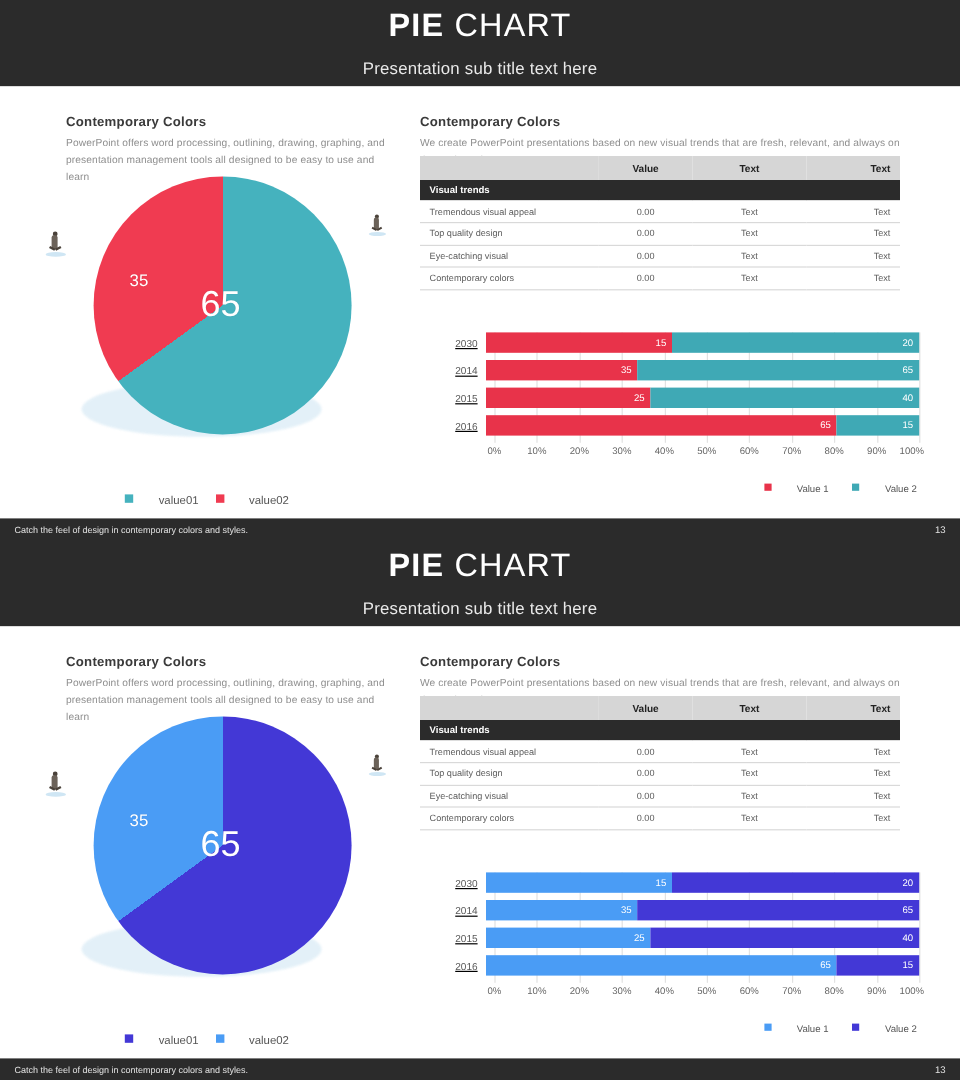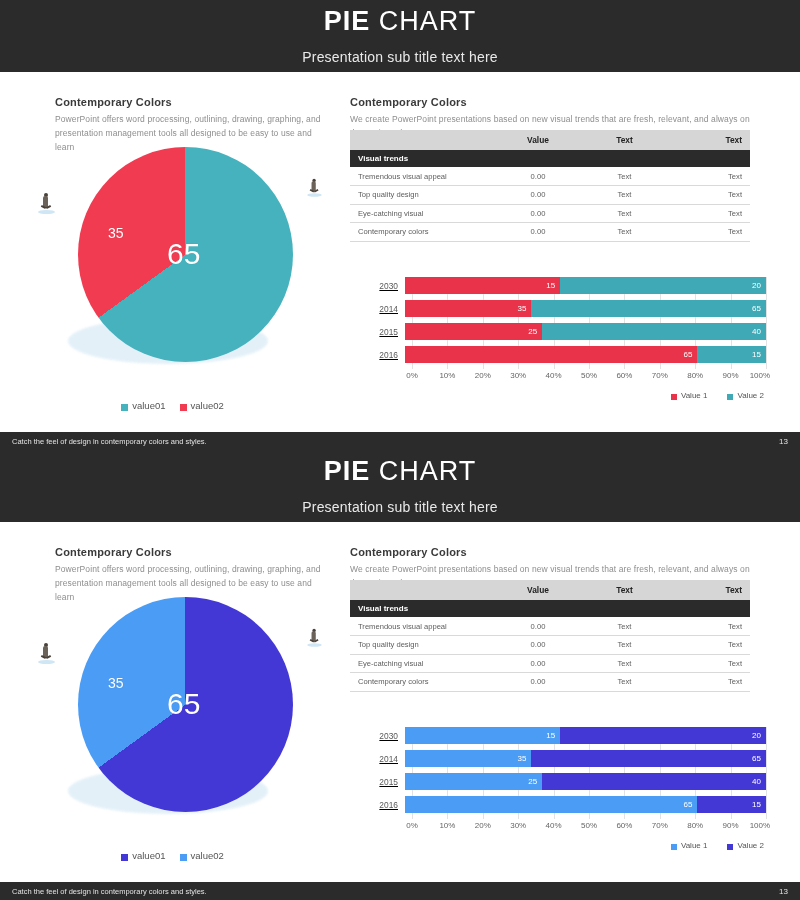--- a/index.html
+++ b/index.html
@@ -51,21 +51,21 @@
   .fig-head { position: absolute; left: 4px; top: -3px; width: 4px; height: 4px; background: #4a423a; border-radius: 50%; }
   .fig-leg1 { position: absolute; left: 1px; top: 10px; width: 5px; height: 2px; background: #4a423a; transform: rotate(28deg); }
   .fig-leg2 { position: absolute; left: 6px; top: 10px; width: 5px; height: 2px; background: #4a423a; transform: rotate(-28deg); }
   .fig-shadow { position: absolute; left: -2px; top: 14px; width: 17px; height: 4px; background: #cfe6f4; border-radius: 50%; }
 
   
   .pie-legend {
     position: absolute; left: 0; top: 328px; width: 345px;
     display: flex; justify-content: center; gap: 14px; align-items: center;
   }
-  .lg-item { display: flex; align-items: flex-end; gap: 4px; font-size: 9.5px; color: #555; }
+  .lg-item { display: flex; align-items: flex-start; gap: 21px; font-size: 9.5px; color: #555; margin-top: 12px; }
   .lg-sw { width: 7px; height: 7px; display: inline-block; }
 
   
   .tbl { position: absolute; left: 5px; top: 58px; width: 400px; border-collapse: collapse; }
   .tbl th, .tbl td { font-size: 7.6px; padding: 0; }
   .tbl .hrow td { background: #d6d6d6; height: 20px; font-weight: 700; color: #222; font-size: 8.4px; margin-top: 46px; }
   .tbl .srow td { background: #2b2b2b; height: 17px; color: #fff; font-weight: 700; font-size: 8px; }
   .tbl .drow td { height: 18.5px; color: #5d5d5d; border-bottom: 1px solid #d9d9d9; background: #fff; }
   .tbl .drow:first-of-type td { border-top: none; }
   .c-name { text-align: left;  padding-left: 8px !important; }

